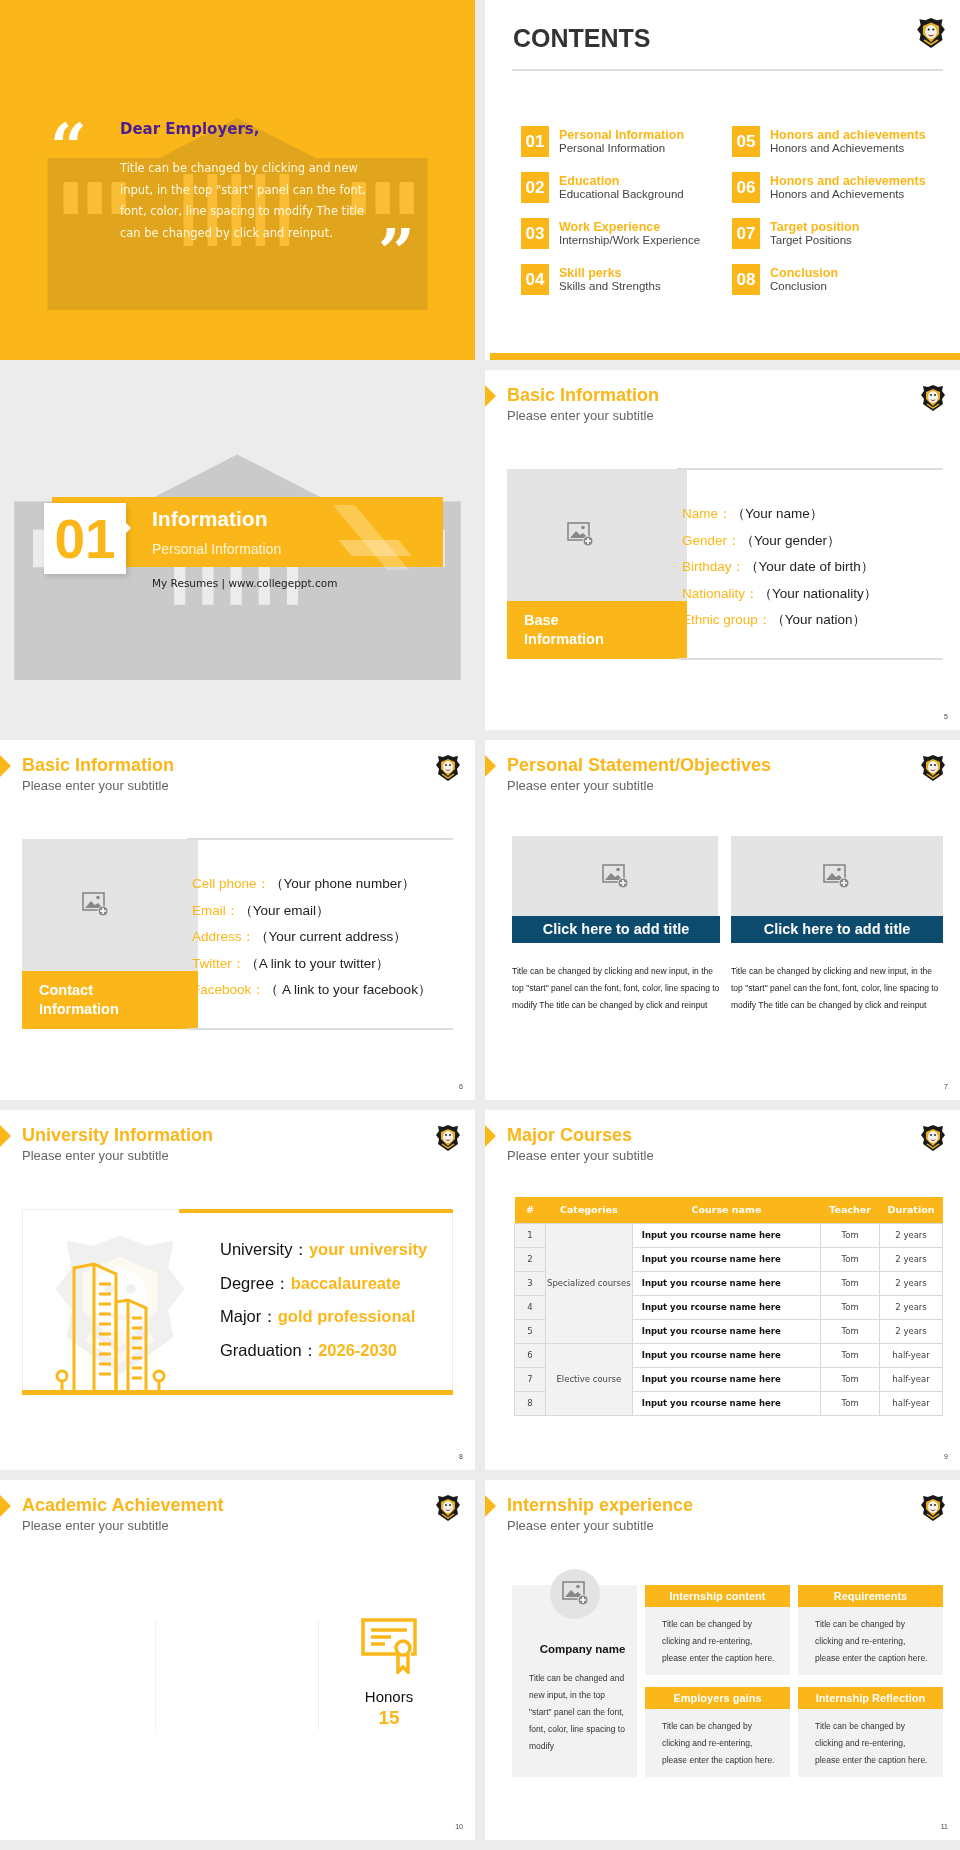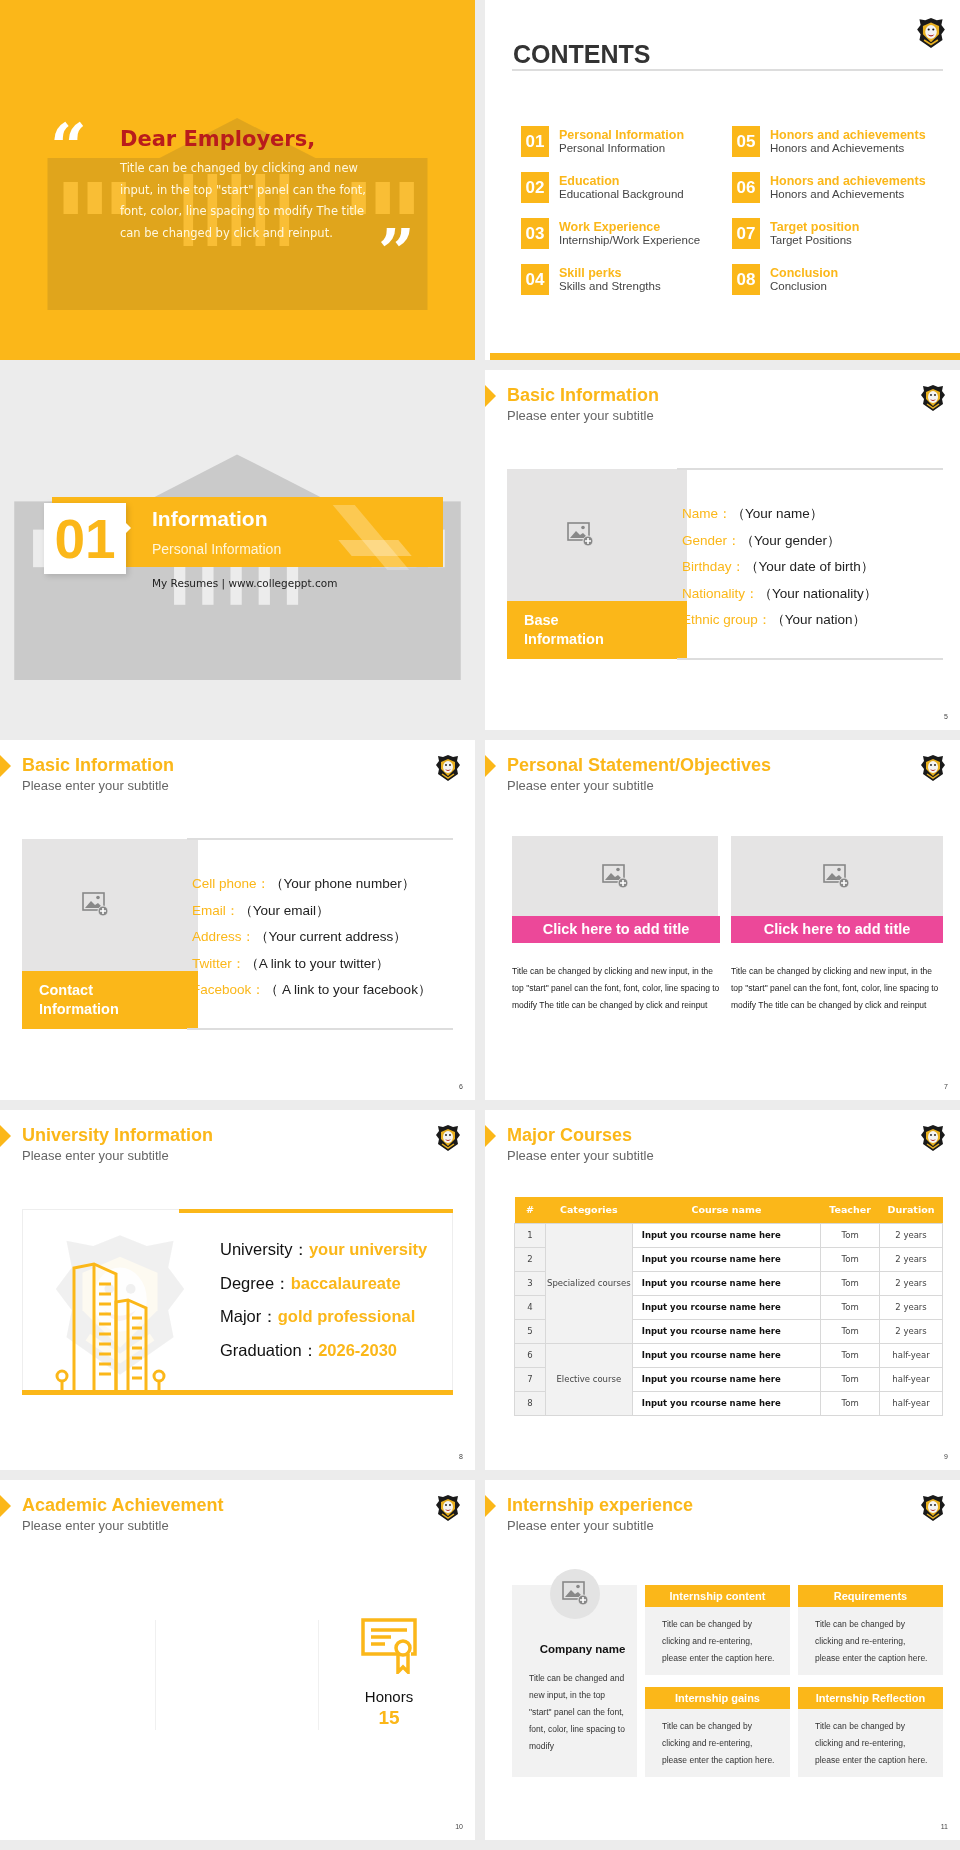--- a/index.html
+++ b/index.html
@@ -16,25 +16,25 @@
   .hdr-title { position: absolute; left: 22px; top: 15px; font-size: 18px; font-weight: bold; color: #fbb719; white-space: nowrap; }
   .hdr-sub { position: absolute; left: 22px; top: 38px; font-size: 13px; color: #666; white-space: nowrap; }
   .logo { position: absolute; right: 14px; top: 14px; width: 26px; height: 28px; }
   .pgnum { position: absolute; right: 12px; bottom: 10px; font-size: 7px; color: #444; }
 
   
   .s1 { background: #fbb719; }
   .s1 .bldg { position: absolute; left: 0; top: 110px; width: 475px; height: 200px; opacity: .13; }
   .s1 .q-open { position: absolute; left: 50px; top: 115px; color: #fff; font-size: 64px; font-weight: bold; font-family: "DejaVu Serif", serif; line-height: 1; }
   .s1 .q-close { position: absolute; left: 378px; top: 220px; color: #fff; font-size: 64px; font-weight: bold; font-family: "DejaVu Serif", serif; line-height: 1; }
-  .s1 .title { position: absolute; left: 120px; top: 127px; color: #b91c1c; font-size: 21px; font-weight: bold; font-family: "DejaVu Sans", sans-serif; }
+  .s1 .title { position: absolute; left: 120px; top: 120px; color: #4c1d95; font-size: 15px; font-weight: bold; font-family: "DejaVu Sans", sans-serif; }
   .s1 .body { position: absolute; left: 120px; top: 158px; width: 250px; color: #fff8e0; font-size: 11.5px; line-height: 21.5px; font-family: "DejaVu Sans", sans-serif; }
 
   
-  .s2 .ct-title { position: absolute; left: 28px; top: 24px; font-size: 25px; font-weight: bold; color: #333; margin-top: 16px; }
+  .s2 .ct-title { position: absolute; left: 28px; top: 24px; font-size: 25px; font-weight: bold; color: #333; }
   .s2 .ct-line { position: absolute; left: 27px; top: 69px; width: 431px; height: 2px; background: #ddd; }
   .s2 .item { position: absolute; display: flex; align-items: center; }
   .s2 .num { width: 28px; height: 31px; background: #fbb719; color: #fff; font-weight: bold; font-size: 17px; display: flex; align-items: center; justify-content: center; margin-right: 10px; }
   .s2 .t1 { font-size: 12.5px; font-weight: bold; color: #fbb719; line-height: 14px; white-space: nowrap; }
   .s2 .t2 { font-size: 11.5px; color: #444; line-height: 13px; white-space: nowrap; }
   .s2 .bottom-bar { position: absolute; left: 5px; bottom: 0; width: 470px; height: 7px; background: #fbb719; }
 
   
   .s3 { background: #ececec; }
   .s3 .bldg { position: absolute; left: 0; top: 75px; width: 475px; height: 235px; opacity: .18; }
@@ -51,21 +51,21 @@
   .pcard { position: absolute; background: #e5e4e4; }
   .pcard .lbl { position: absolute; left: 0; bottom: 0; width: 100%; background: #fbb719; color: #fff; font-weight: bold; font-size: 14.5px; padding: 10px 0 0 17px; line-height: 19px; }
   .imgicon { position: absolute; width: 27px; height: 25px; }
   .rule { position: absolute; height: 2px; background: #ddd; }
   .kv { position: absolute; font-size: 13.5px; line-height: 26.5px; white-space: nowrap; }
   .kv .k { color: #fbb719; }
   .kv .v { color: #222; }
 
   
   .s7 .card { position: absolute; top: 96px; height: 80px; background: #e5e4e4; }
-  .s7 .cbar { position: absolute; top: 176px; height: 27px; background: #ec4899; color: #fff; font-weight: bold; font-size: 14.5px; text-align: center; line-height: 27px; }
+  .s7 .cbar { position: absolute; top: 176px; height: 27px; background: #0c4a6e; color: #fff; font-weight: bold; font-size: 14.5px; text-align: center; line-height: 27px; }
   .s7 .ctext { position: absolute; top: 223px; font-size: 8.5px; line-height: 17px; color: #222; }
 
   
   .s8 .frame { position: absolute; left: 22px; top: 99px; width: 431px; height: 184px; border: 1px solid #eee; border-bottom: none; }
   .s8 .topbar { position: absolute; left: 179px; top: 99px; width: 274px; height: 4px; background: #fbb719; }
   .s8 .botbar { position: absolute; left: 22px; top: 280px; width: 431px; height: 5px; background: #fbb719; }
   .s8 .kv2 { position: absolute; left: 220px; top: 123px; font-size: 16.5px; line-height: 33.5px; white-space: nowrap; color: #111; }
   .s8 .kv2 .v { color: #fbb719; font-weight: bold; }
   .s8 .lionbg { position: absolute; left: 45px; top: 120px; width: 150px; height: 150px; opacity: .06; }
 
@@ -465,21 +465,21 @@
   </div>
   <div class="box" style="left:313px;top:105px">
     <div class="bhead">Requirements</div>
     <div class="btext">
         <div>Title can be changed by</div>
         <div>clicking and re-entering,</div>
         <div>please enter the caption here.</div>
       </div>
   </div>
   <div class="box" style="left:160px;top:207px">
-    <div class="bhead">Internship gains</div>
+    <div class="bhead">Employers gains</div>
     <div class="btext">
         <div>Title can be changed by</div>
         <div>clicking and re-entering,</div>
         <div>please enter the caption here.</div>
       </div>
   </div>
   <div class="box" style="left:313px;top:207px">
     <div class="bhead">Internship Reflection</div>
     <div class="btext">
         <div>Title can be changed by</div>

